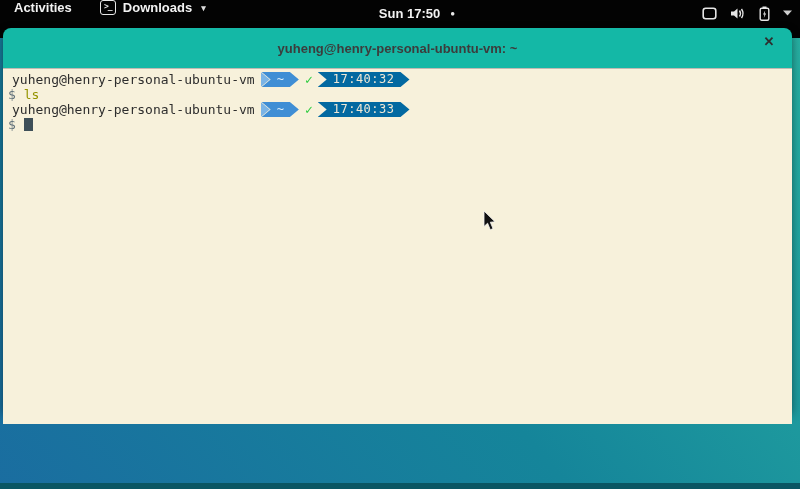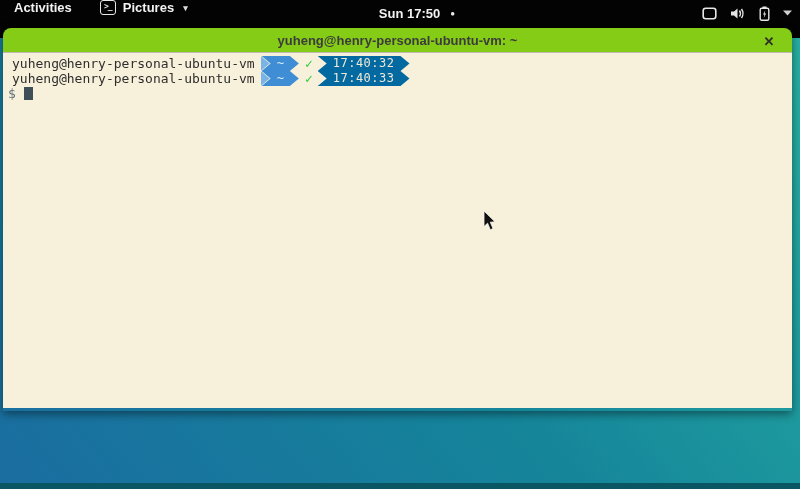--- a/index.html
+++ b/index.html
@@ -49,21 +49,21 @@
   }
   .sysicons svg { display:block; }
 
   
   .window {
     position:absolute; left:3px; top:28px; width:789px; height:383px;
     border-radius:8px 8px 0 0;
     box-shadow:0 3px 10px rgba(0,0,0,.45);
   }
   .titlebar {
-    height:25px; background:#84cc16; border-bottom:1px solid #bfbab3;
+    height:41px; background:#14b8a6; border-bottom:1px solid #bfbab3;
     border-radius:8px 8px 0 0;
     display:flex; align-items:center; justify-content:center;
     position:relative; font-size:13px; font-weight:bold; color:#3c3c3c;text-align:right;
   }
   .close-btn {
     position:absolute; right:12px; top:0; height:27px; width:22px;
     display:flex; align-items:center; justify-content:center;
     color:#2e2e2e; font-size:13px; cursor:default;
   }
   .term-body {
@@ -106,21 +106,21 @@
 <div class="screen">
 
   <div class="desktop">
     <div class="desktop-bottom-band"></div>
   </div>
 
   <div class="topbar">
     <div class="activities">Activities</div>
     <div class="appmenu">
       <span class="term-glyph">&gt;_</span>
-      <span>Pictures</span>
+      <span>Downloads</span>
       <span class="caret">▾</span>
     </div>
     <div class="clock-wrap">
       <span>Sun 17:50</span>
       <span class="clock-dot">●</span>
     </div>
     <div class="sysicons">
       <span>
         <svg width="15" height="13" viewBox="0 0 15 13">
             <rect x="1.2" y="1.2" width="12.6" height="10.6" rx="2.5" fill="none" stroke="#e6e6e6" stroke-width="1.6"></rect>
@@ -157,20 +157,21 @@
     <div class="term-body">
 
       <div class="tline pline">
         <span class="userhost">yuheng@henry-personal-ubuntu-vm</span>
         <span class="pl-lead"></span>
         <span class="pl-seg pl-blue">~</span>
         <span class="check">✓</span>
         <span class="pl-seg pl-dark">17:40:32</span>
       </div>
 
+      <div class="tline"><span class="dollar">$</span><span> </span><span class="cmd">ls</span></div>
 
 
       <div class="tline pline">
         <span class="userhost">yuheng@henry-personal-ubuntu-vm</span>
         <span class="pl-lead"></span>
         <span class="pl-seg pl-blue">~</span>
         <span class="check">✓</span>
         <span class="pl-seg pl-dark">17:40:33</span>
       </div>
 

